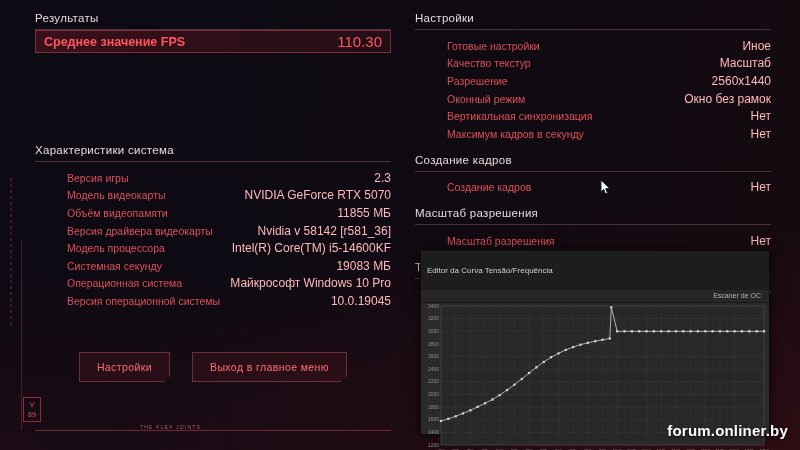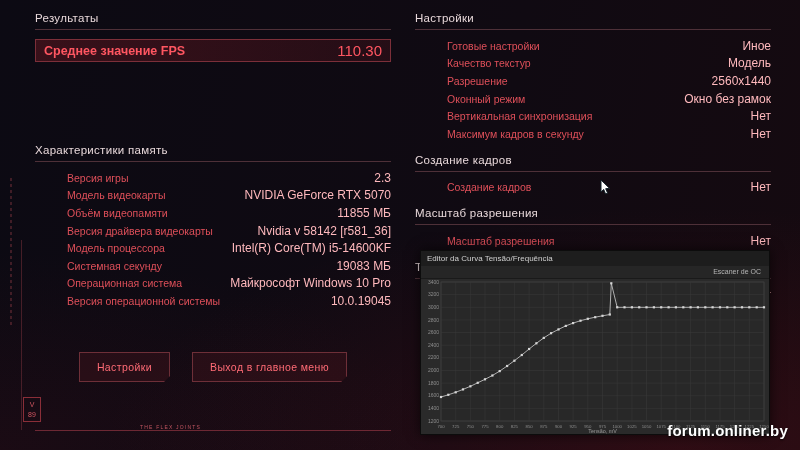--- a/index.html
+++ b/index.html
@@ -12,37 +12,37 @@
       linear-gradient(100deg,#0c0a13 0%,#100a12 60%,#150a10 100%);
   }
   .sec-h{font-size:11.5px;color:#e8d8da;padding:2px 0 5px;border-bottom:1px solid #4e3038;letter-spacing:.3px;}
   .row{display:flex;justify-content:space-between;align-items:center;height:17.6px;}
   .lbl{font-size:10.5px;color:#de4f59;padding-left:32px;}
   .val{font-size:12px;color:#ffb9bd;font-weight:400;margin-left:16px;}
   .results-block{position:absolute;left:35px;top:10px;width:356px;}
   .system-block{position:absolute;left:35px;top:142px;width:356px;}
   .buttons-block{position:absolute;left:35px;top:352px;width:356px;display:flex;justify-content:center;gap:22px;}
   .settings-block{position:absolute;left:415px;top:10px;width:356px;}
-  .avg-row{margin-top:9px;height:21px;display:flex;justify-content:space-between;align-items:center;
+  .avg-row{height:21px;display:flex;justify-content:space-between;align-items:center;
     padding:0 8px;background:linear-gradient(90deg,rgba(150,30,40,.32),rgba(150,30,40,.16));
     border:1px solid #7c2f39;}
   .avg-lbl{font-size:12.5px;font-weight:700;color:#ff5661;}
   .avg-val{font-size:15px;font-weight:400;color:#ff5661;}
   .rows{margin-top:7px;}
   .section{margin-top:9px;}
   .btn{
     font-family:"Liberation Sans",sans-serif;font-size:10.5px;color:#ff6b75;
     background:rgba(70,20,28,.38);border:1px solid #6e2f38;padding:8px 17px;
     letter-spacing:.4px;cursor:pointer;
     clip-path:polygon(0 0,100% 0,100% calc(100% - 6px),calc(100% - 6px) 100%,0 100%);
   }
   
   .oc{position:absolute;left:420px;top:250px;width:348px;height:183px;background:#2e2e2e;
     border:1px solid #0c0c0c;box-shadow:0 0 12px rgba(0,0,0,.65);display:flex;flex-direction:column;}
-  .oc-title{height:15px;background:#1d1d1d;color:#cfcfcf;font-size:8px;line-height:15px;padding:0 6px;
+  .oc-title{height:15px;background:#1d1d1d;color:#cfcfcf;font-size:8px;line-height:15px;padding:12px 6px;
     white-space:nowrap;overflow:hidden;}
   .oc-sub{height:12px;background:#262626;color:#b5b5b5;font-size:7px;line-height:12px;text-align:right;
     padding:0 8px;border-bottom:1px solid #1a1a1a;}
   .oc-plot{flex:1;position:relative;background:#2a2a2a;}
   .oc-plot svg{position:absolute;left:0;top:0;}
   
   .watermark{position:absolute;right:12px;bottom:11px;font-size:15px;font-weight:700;color:#ffffff;
     text-shadow:0 1px 2px rgba(0,0,0,.85);letter-spacing:.2px;}
   .cursor{position:absolute;left:600px;top:180px;}
   .side-dash{position:absolute;left:10px;top:178px;width:2px;height:150px;opacity:.35;
@@ -58,21 +58,21 @@
 
 <div class="results-block">
   <div class="sec-h">Результаты</div>
   <div class="avg-row">
     <span class="avg-lbl">Среднее значение FPS</span>
     <span class="avg-val">110.30</span>
   </div>
 </div>
 
 <div class="system-block">
-  <div class="sec-h">Характеристики память</div>
+  <div class="sec-h">Характеристики система</div>
   <div class="rows">
     <div class="row">
       <span class="lbl">Версия игры</span>
       <span class="val">2.3</span>
     </div>
     <div class="row">
       <span class="lbl">Модель видеокарты</span>
       <span class="val">NVIDIA GeForce RTX 5070</span>
     </div>
     <div class="row">
@@ -109,21 +109,21 @@
 
 <div class="settings-block">
   <div class="sec-h">Настройки</div>
   <div class="rows">
     <div class="row">
       <span class="lbl">Готовые настройки</span>
       <span class="val">Иное</span>
     </div>
     <div class="row">
       <span class="lbl">Качество текстур</span>
-      <span class="val">Модель</span>
+      <span class="val">Масштаб</span>
     </div>
     <div class="row">
       <span class="lbl">Разрешение</span>
       <span class="val">2560x1440</span>
     </div>
     <div class="row">
       <span class="lbl">Оконный режим</span>
       <span class="val">Окно без рамок</span>
     </div>
     <div class="row">

